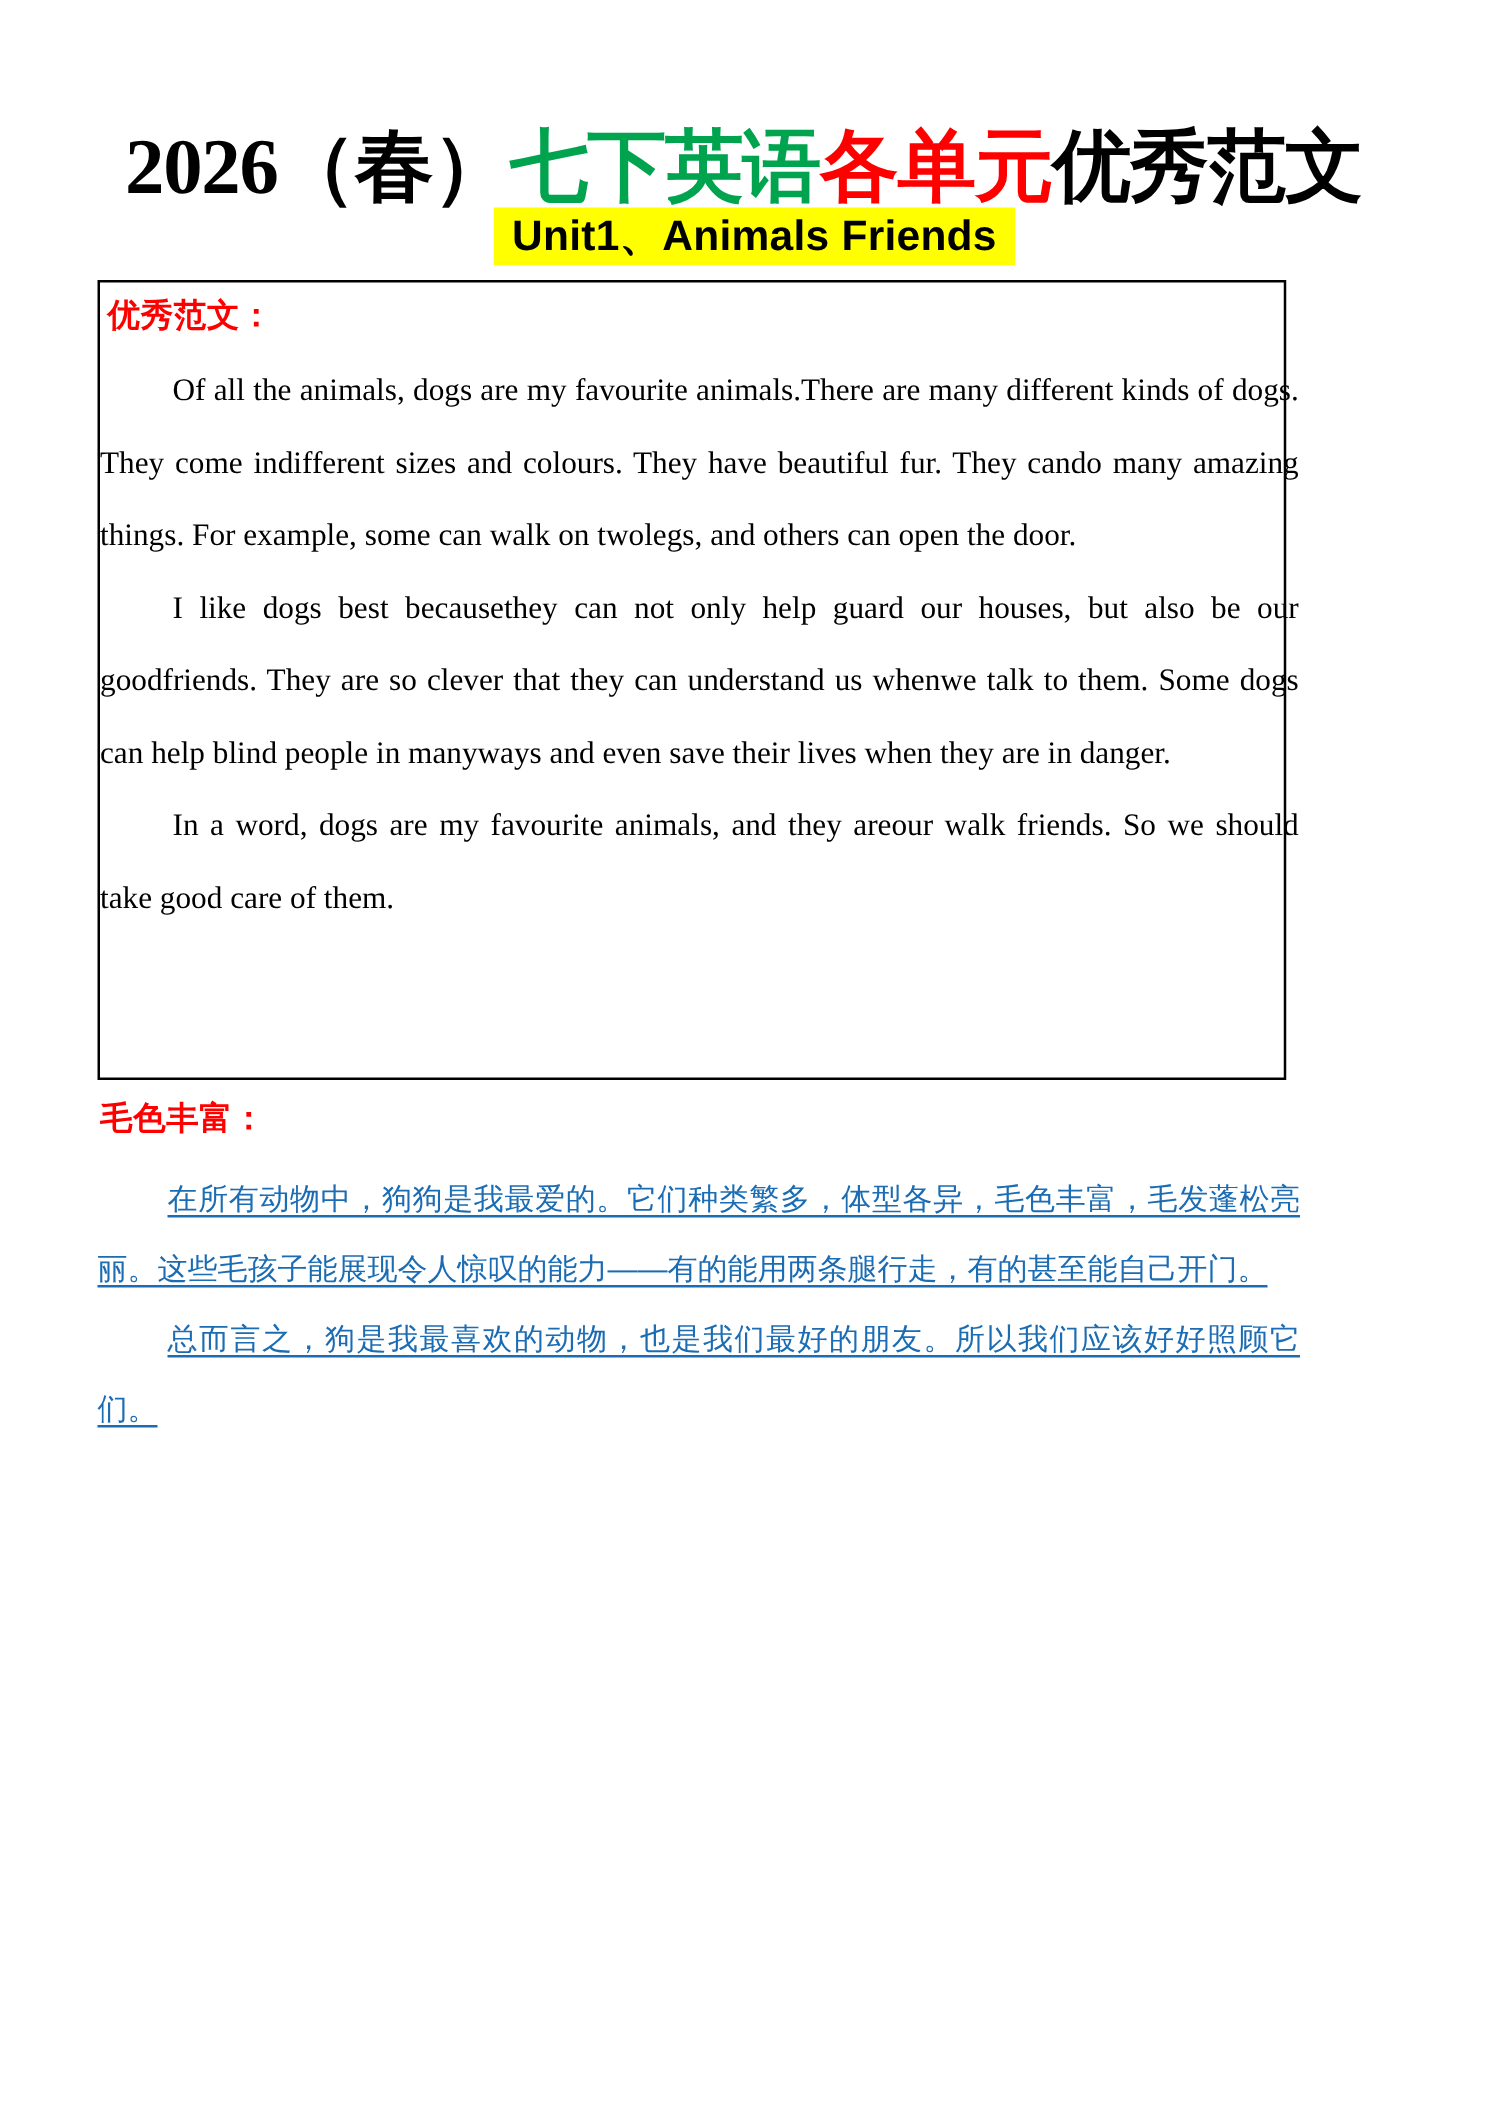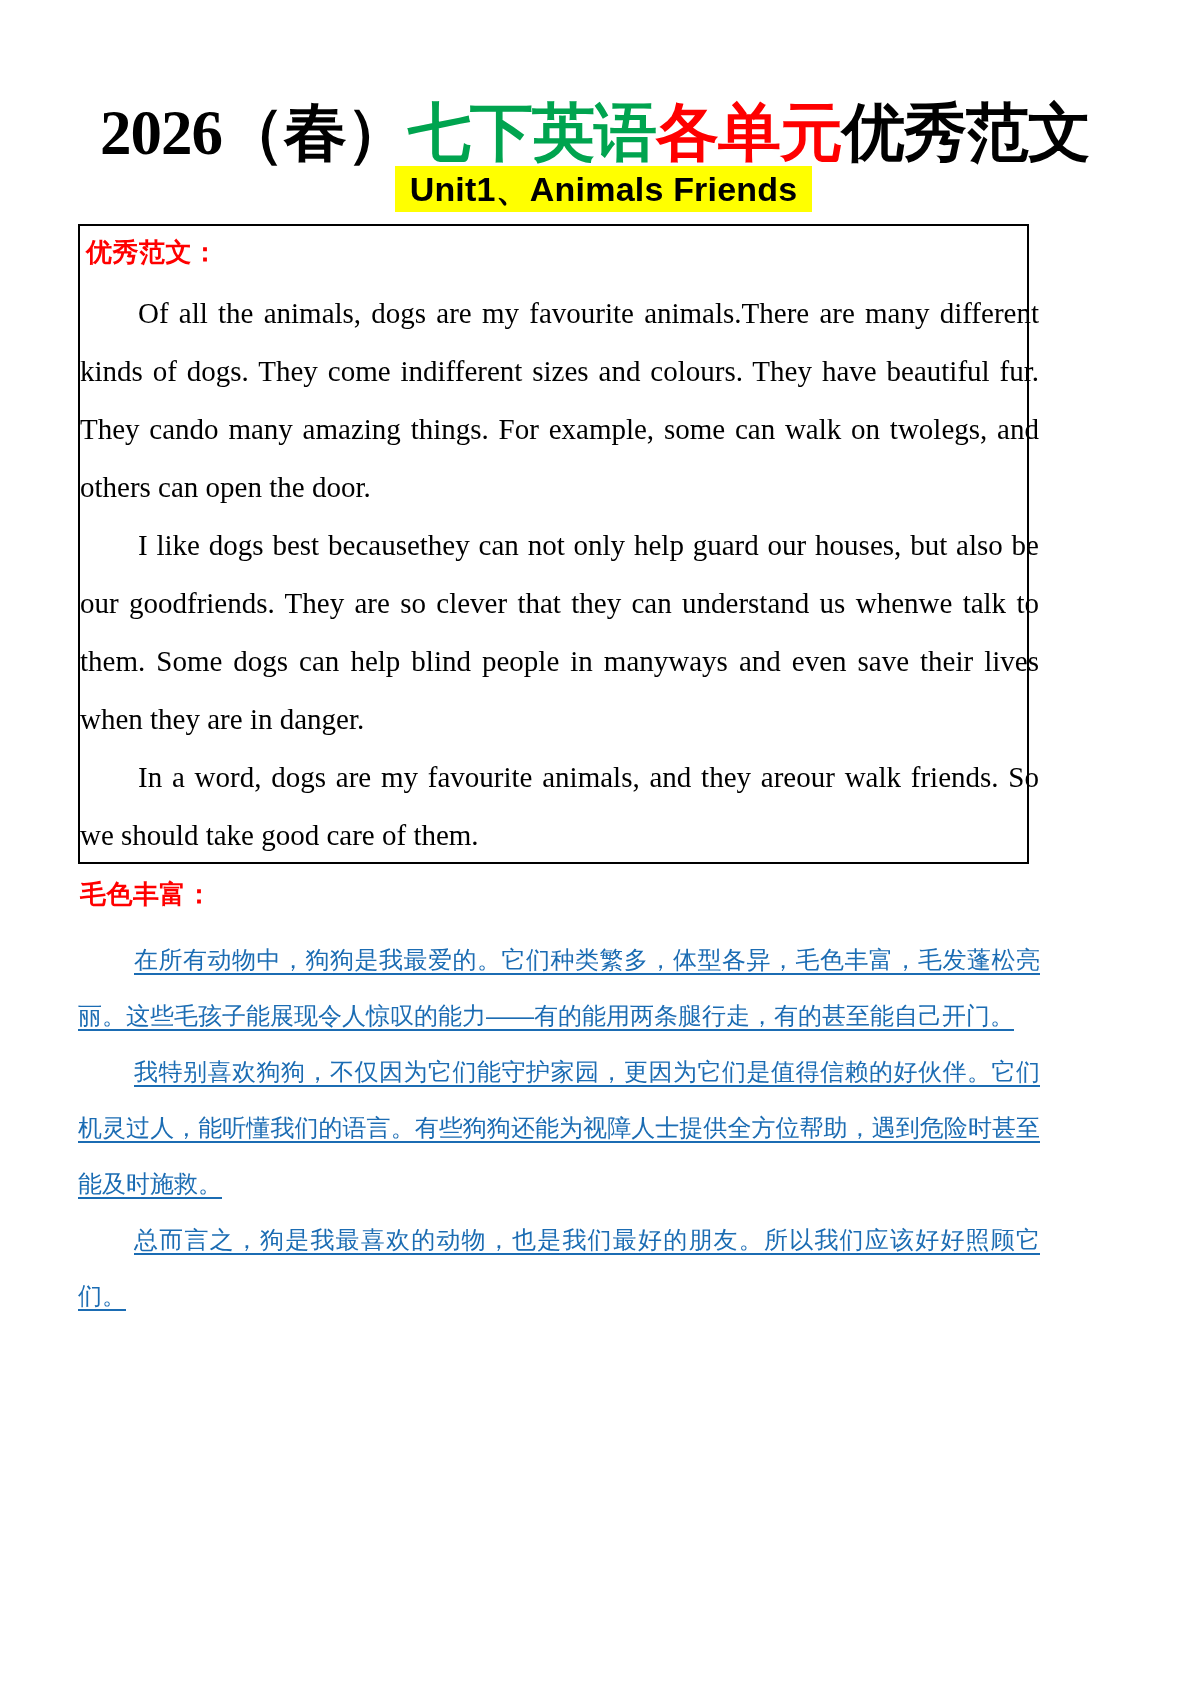--- a/index.html
+++ b/index.html
@@ -90,21 +90,21 @@
     left: 6px;
     top: 6px;
   }
 
   .essay-body {
     position: absolute;
     left: -2px;
     top: 58px;
     width: 963px;
     font-family: "Liberation Serif", "DejaVu Serif", serif;
-    font-size: 29px;
+    font-size: 25px;
     line-height: 58px;
     color: #000000;
   }
   .essay-body p {
     margin: 0;
     text-indent: 58px;
     text-align: justify;
     text-justify: inter-word;
     padding: 0 2px;
   }
@@ -156,17 +156,16 @@
     <div class="essay-body">
       <p>Of all the animals, dogs are my favourite animals.There are many different kinds of dogs. They come indifferent sizes and colours. They have beautiful fur. They cando many amazing things. For example, some can walk on twolegs, and others can open the door.</p>
       <p>I like dogs best becausethey can not only help guard our houses, but also be our goodfriends. They are so clever that they can understand us whenwe talk to them. Some dogs can help blind people in manyways and even save their lives when they are in danger.</p>
       <p>In a word, dogs are my favourite animals, and they areour walk friends. So we should take good care of them.</p>
     </div>
   </div>
 
   <div class="label-red cn-label">毛色丰富：</div>
   <div class="cn-body">
     <p><span class="u">在所有动物中，狗狗是我最爱的。它们种类繁多，体型各异，毛色丰富，毛发蓬松亮丽。这些毛孩子能展现令人惊叹的能力——有的能用两条腿行走，有的甚至能自己开门。 </span></p>
-    <p><span class="u">我特别喜欢狗狗，不仅因为它们能守护家园，更因为它们是值得信赖的好伙伴。它们机灵过人，能听懂我们的语言。有些狗狗还能为视障人士提供全方位帮助，遇到危险时甚至能及时施救。 </span></p>
     <p><span class="u">总而言之，狗是我最喜欢的动物，也是我们最好的朋友。所以我们应该好好照顾它们。 </span></p>
   </div>
 
 </div>
 
 </body></html>

